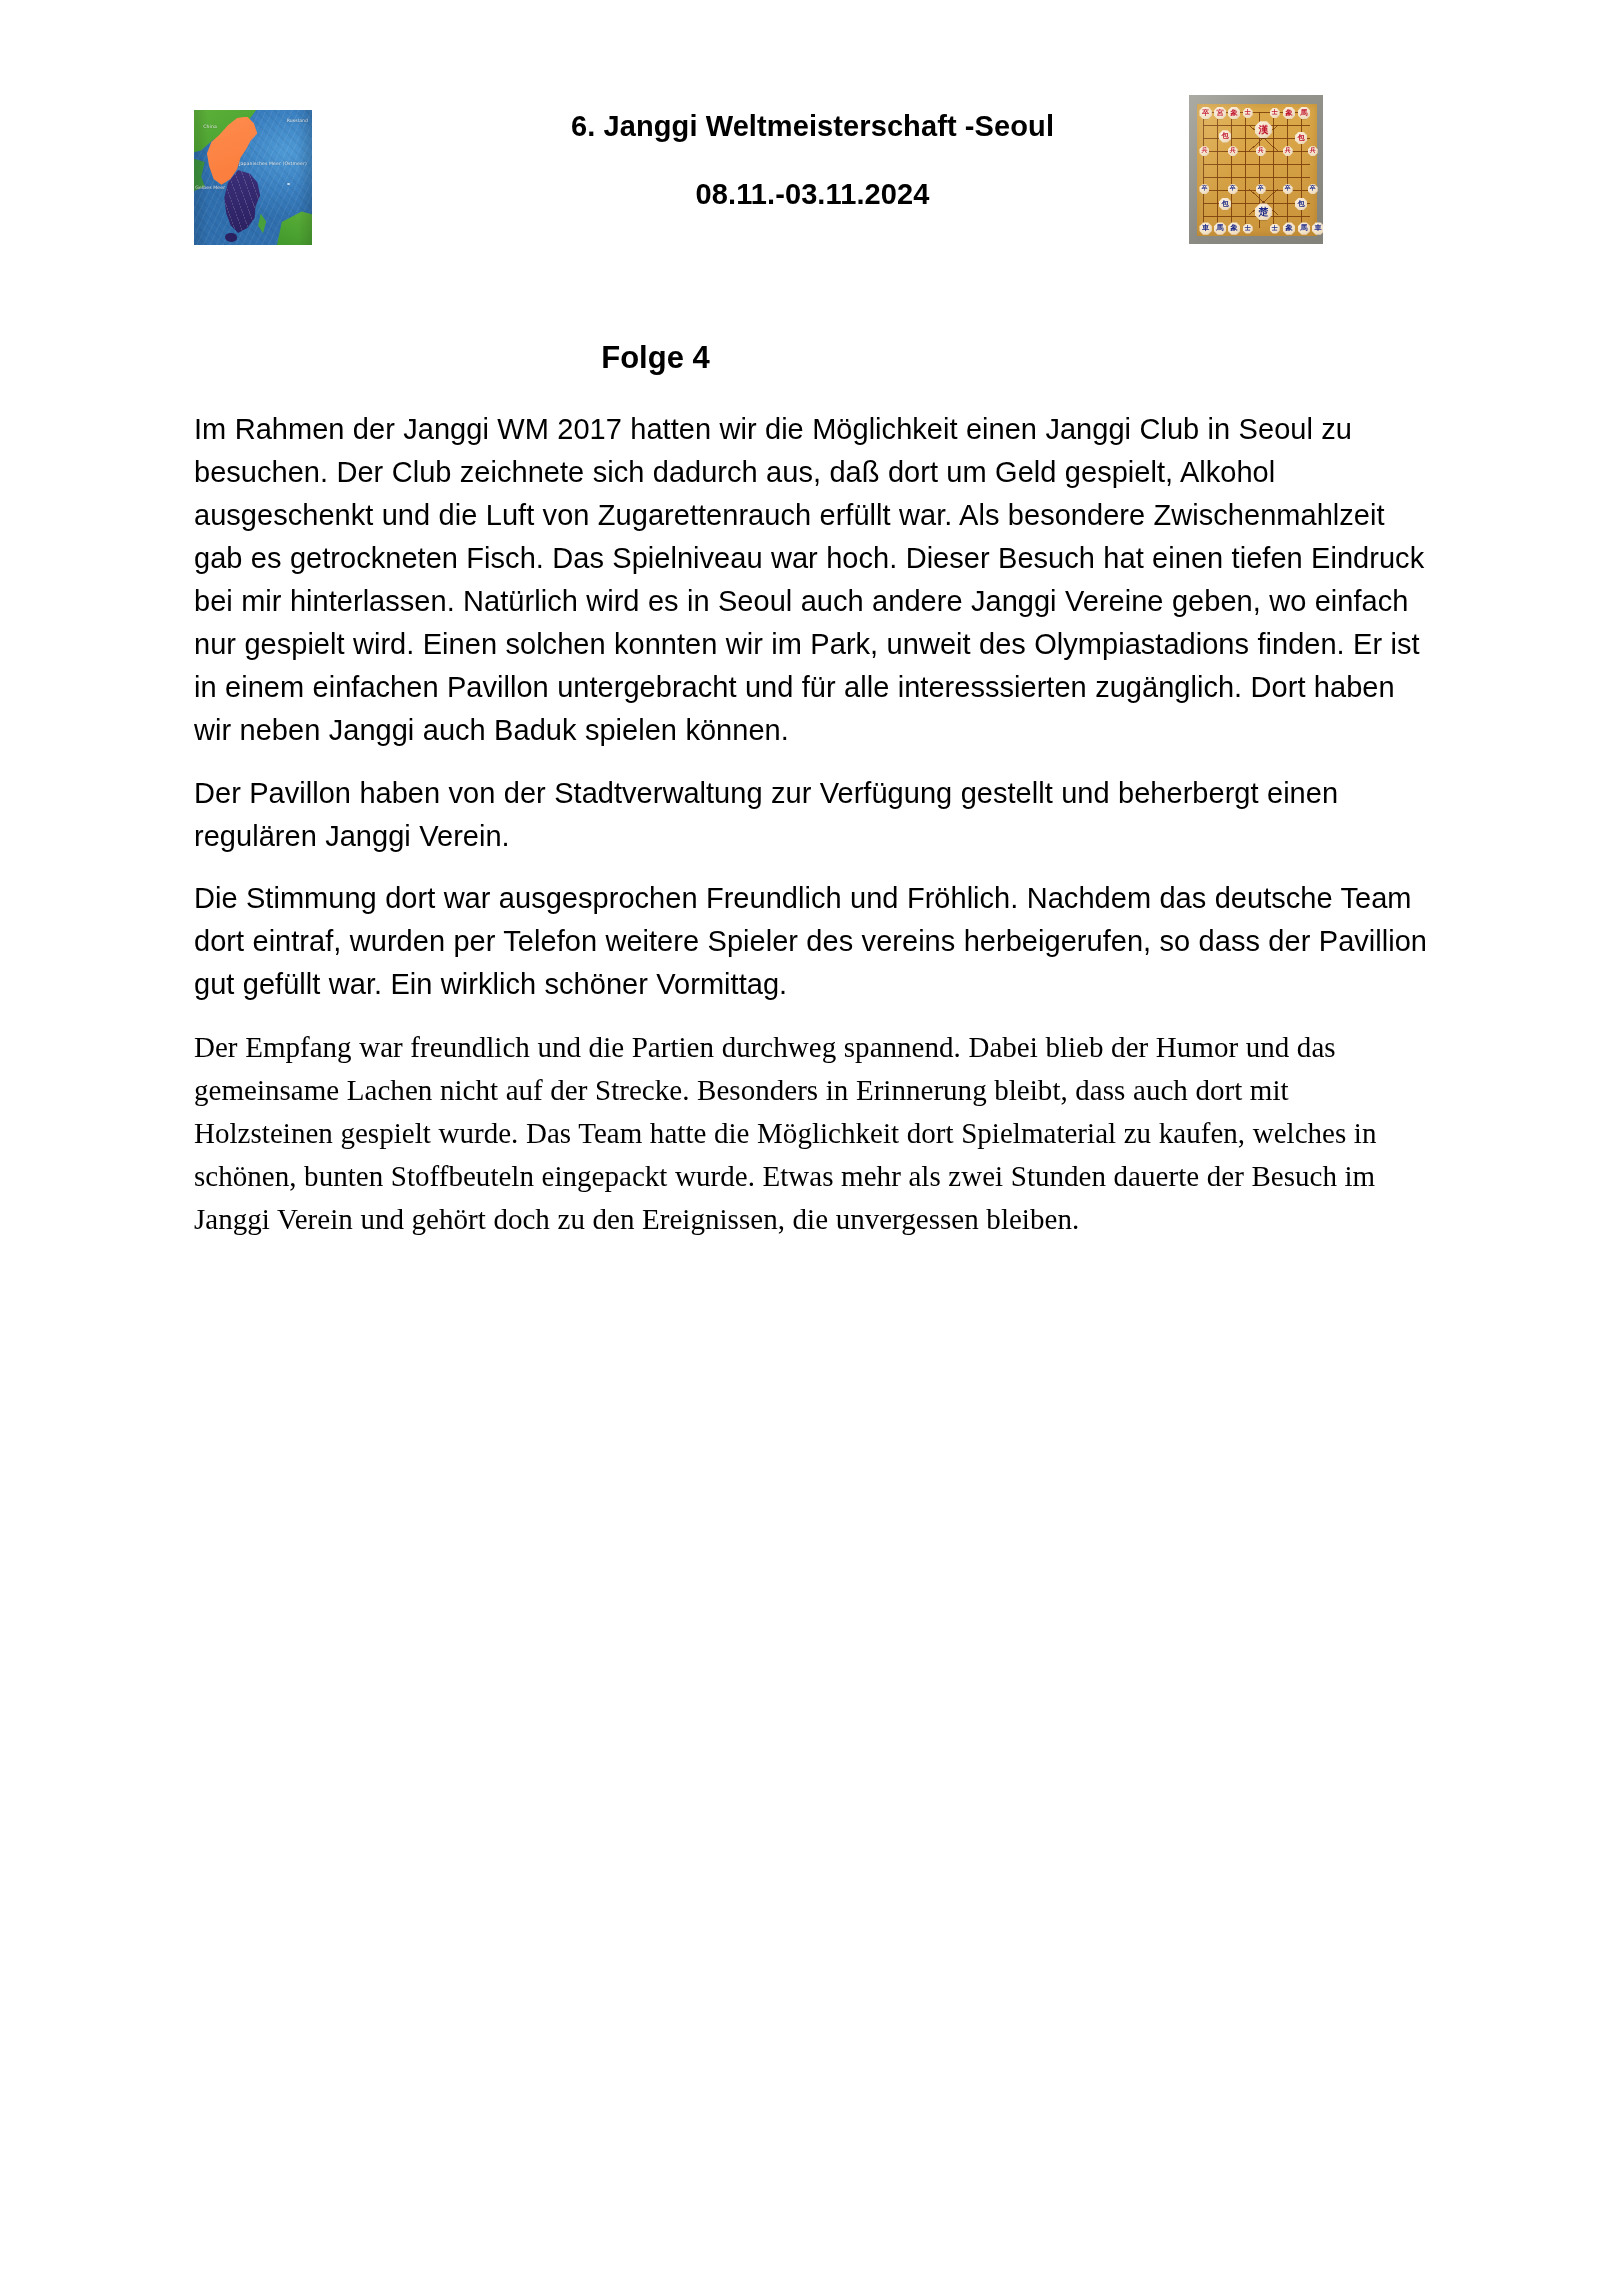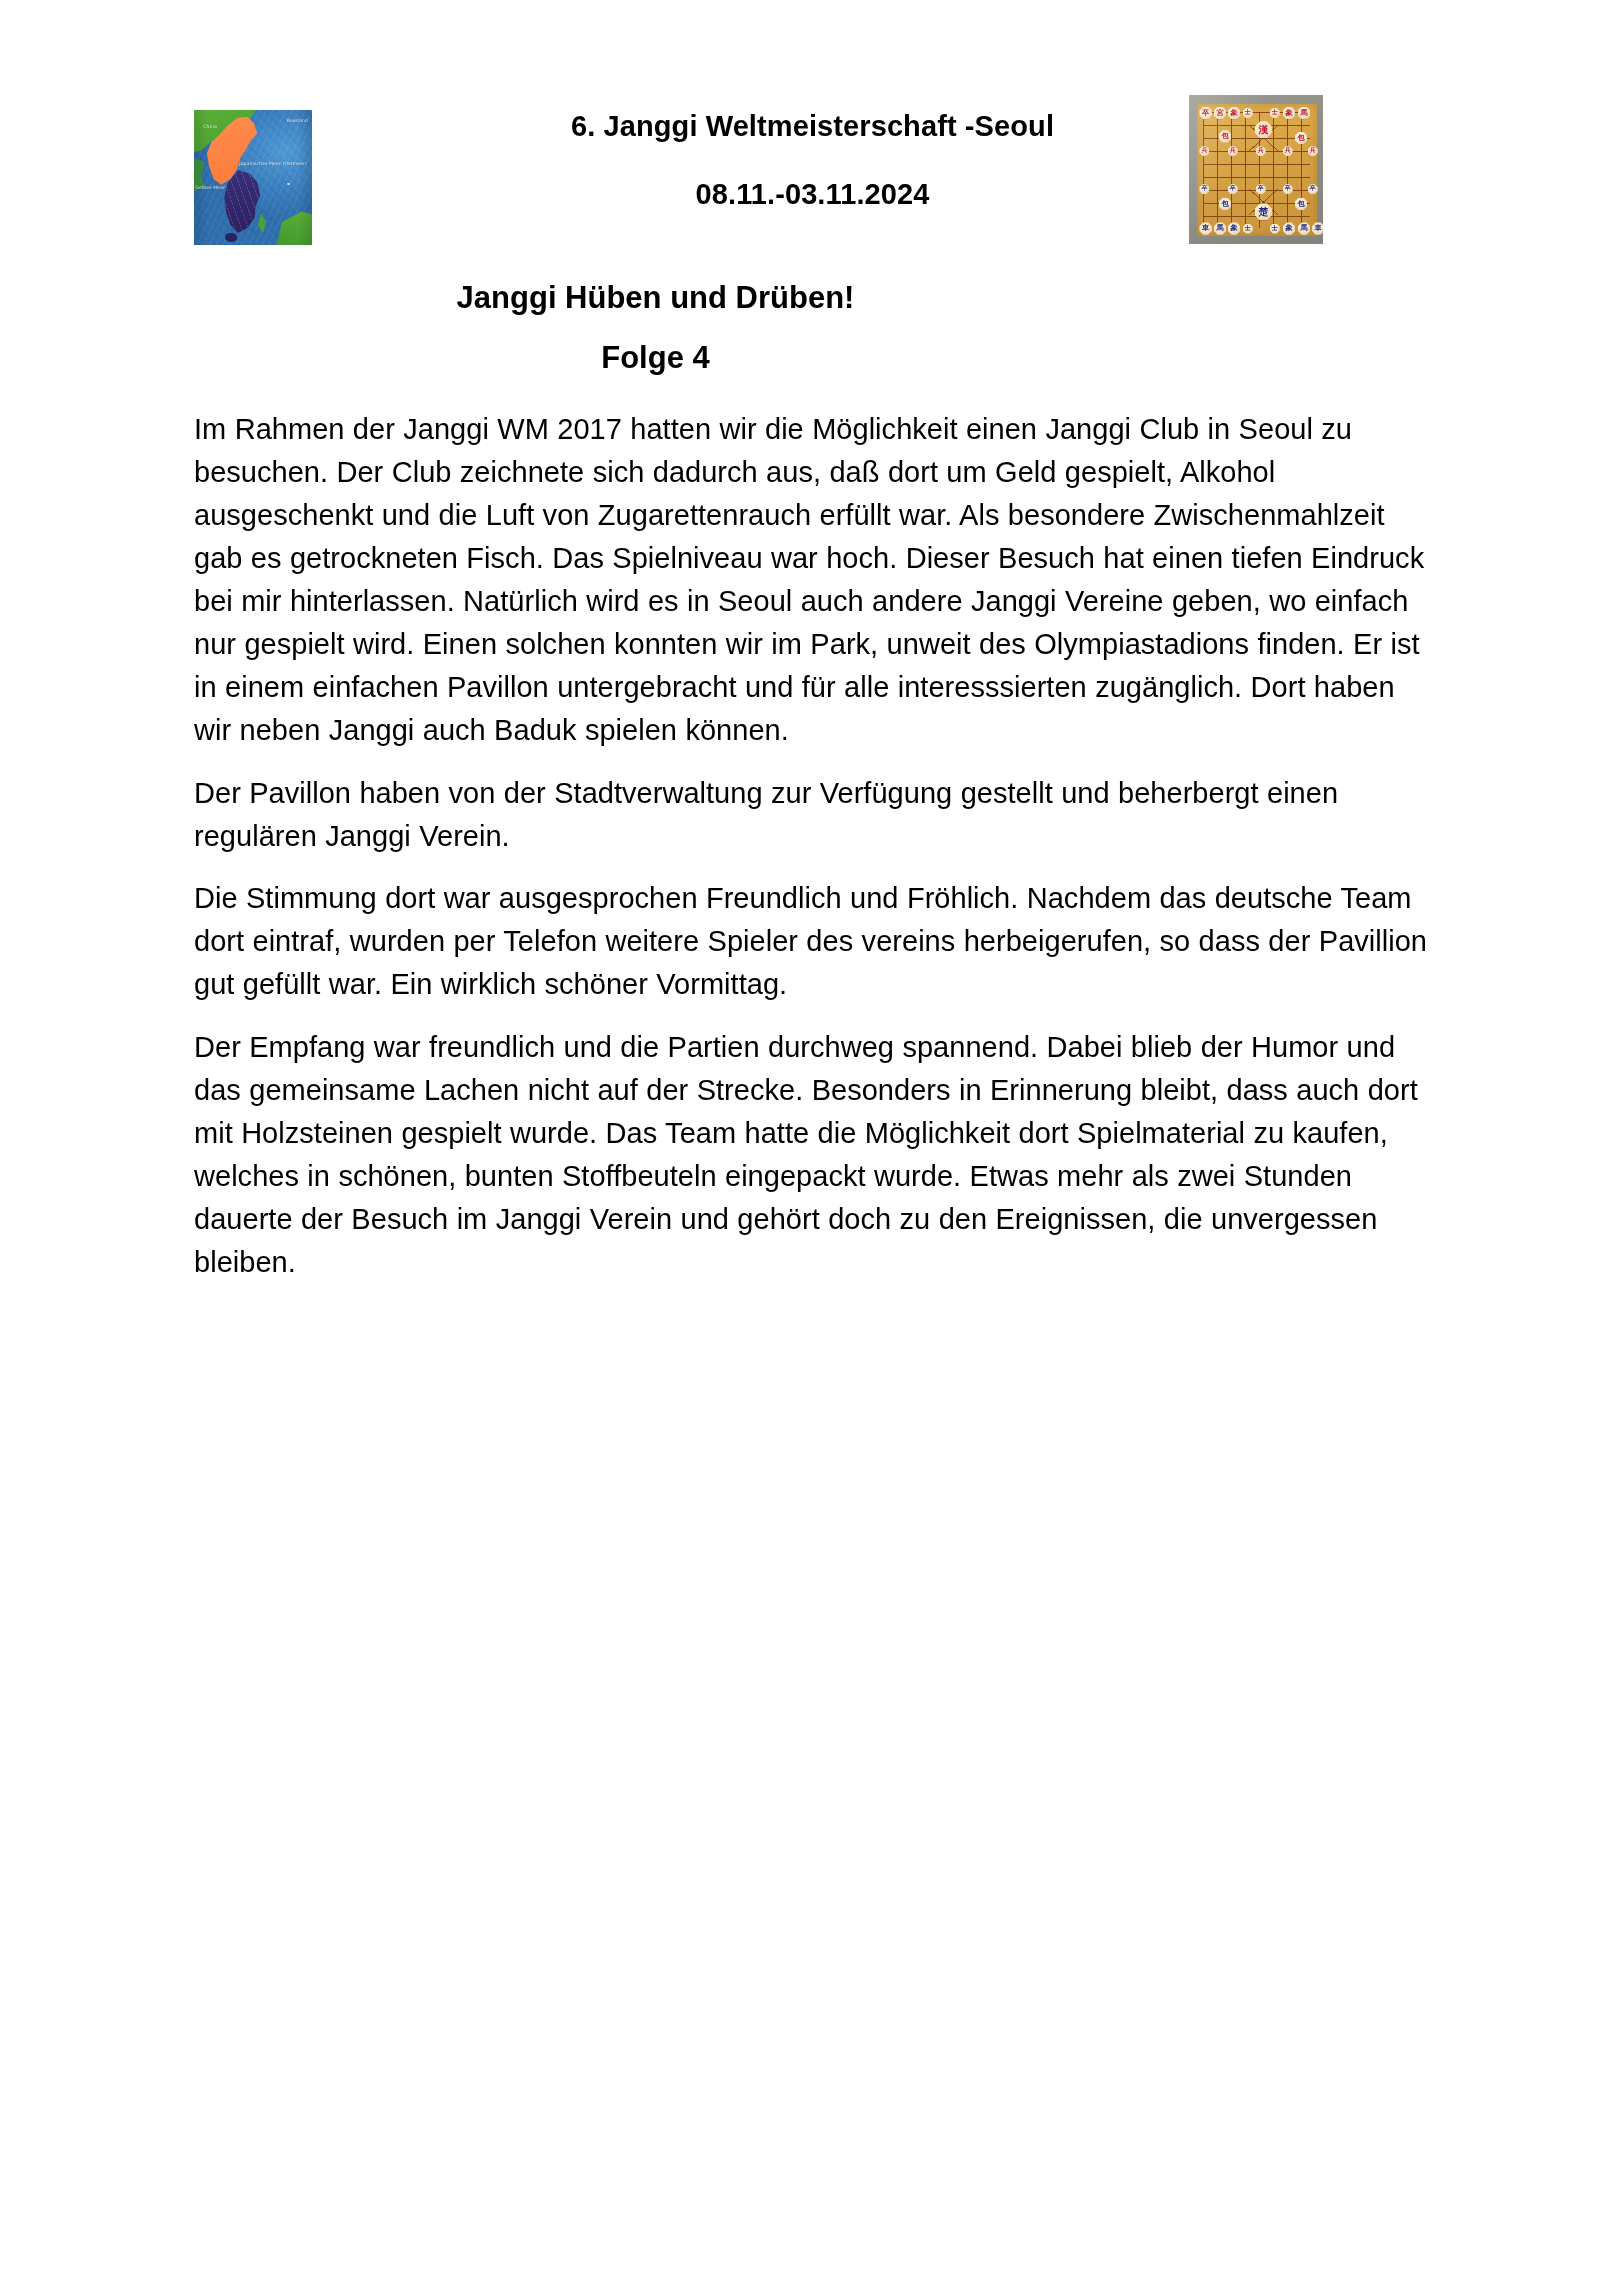--- a/index.html
+++ b/index.html
@@ -244,21 +244,21 @@
   .body-text p {
     margin: 0 0 19.6px 0;
     font-size: 29px;
     line-height: 43px;
     font-weight: 400;
     color: #000;
     text-align: left;
     letter-spacing: 0.03px;
     word-spacing: 0.3px;
   }
-  .body-text p:last-child { margin-bottom: 0; }
+  .body-text p:last-child { margin-bottom: 0; font-family: Liberation Serif, serif; }
 </style>
 </head>
 <body>
 
 <div class="page">
 
   <div class="header-band">
 
     <div class="map-figure">
       <div class="sea"></div>
@@ -321,21 +321,20 @@
         <div class="pc blue" style="left:46px; bottom:2.6px; width:9.8px; height:9.8px; font-size:5.9px; line-height:9.8px;">士</div>
         <div class="pc blue" style="left:73px;bottom:2.6px; width:9.8px; height:9.8px; font-size:5.9px; line-height:9.8px;">士</div>
         <div class="pc blue" style="left:86px;bottom:1.3px;">象</div>
         <div class="pc blue" style="left:101px;bottom:1.3px;">馬</div>
         <div class="pc blue" style="left:115px;bottom:1.3px;">車</div>
       </div>
       <div class="glare"></div>
     </div>
   </div>
 
-  <div class="h-sub h-sub1">Janggi Hüben und Drüben!</div>
   <div class="h-sub h-sub2">Folge 4</div>
 
   <div class="body-text">
     <p>Im Rahmen der Janggi WM 2017 hatten wir die Möglichkeit einen Janggi Club in Seoul zu besuchen. Der Club zeichnete sich dadurch aus, daß dort um Geld gespielt, Alkohol ausgeschenkt und die Luft von Zugarettenrauch erfüllt war. Als besondere Zwischenmahlzeit gab es getrockneten Fisch.  Das Spielniveau war hoch. Dieser Besuch hat einen tiefen Eindruck bei mir hinterlassen. Natürlich wird es in Seoul auch andere Janggi Vereine geben, wo einfach nur gespielt wird. Einen solchen konnten wir im Park, unweit des Olympiastadions finden. Er ist in einem einfachen Pavillon untergebracht und für alle interesssierten zugänglich. Dort haben wir neben Janggi auch Baduk spielen können.</p>
     <p>Der Pavillon haben von der Stadtverwaltung zur Verfügung gestellt und beherbergt einen regulären Janggi Verein.</p>
     <p>Die Stimmung dort war ausgesprochen Freundlich und Fröhlich. Nachdem das deutsche Team dort eintraf, wurden per Telefon weitere Spieler des vereins herbeigerufen, so dass der Pavillion gut gefüllt war. Ein wirklich schöner Vormittag.</p>
     <p>Der Empfang war freundlich und die Partien durchweg spannend. Dabei blieb der Humor und das gemeinsame Lachen nicht auf der Strecke. Besonders in Erinnerung bleibt, dass auch dort mit Holzsteinen gespielt wurde. Das Team hatte die Möglichkeit dort Spielmaterial zu kaufen, welches in schönen,  bunten Stoffbeuteln eingepackt wurde. Etwas mehr als zwei Stunden dauerte der Besuch im Janggi Verein und gehört doch zu den Ereignissen, die unvergessen bleiben.</p>
   </div>
 
 </div>

